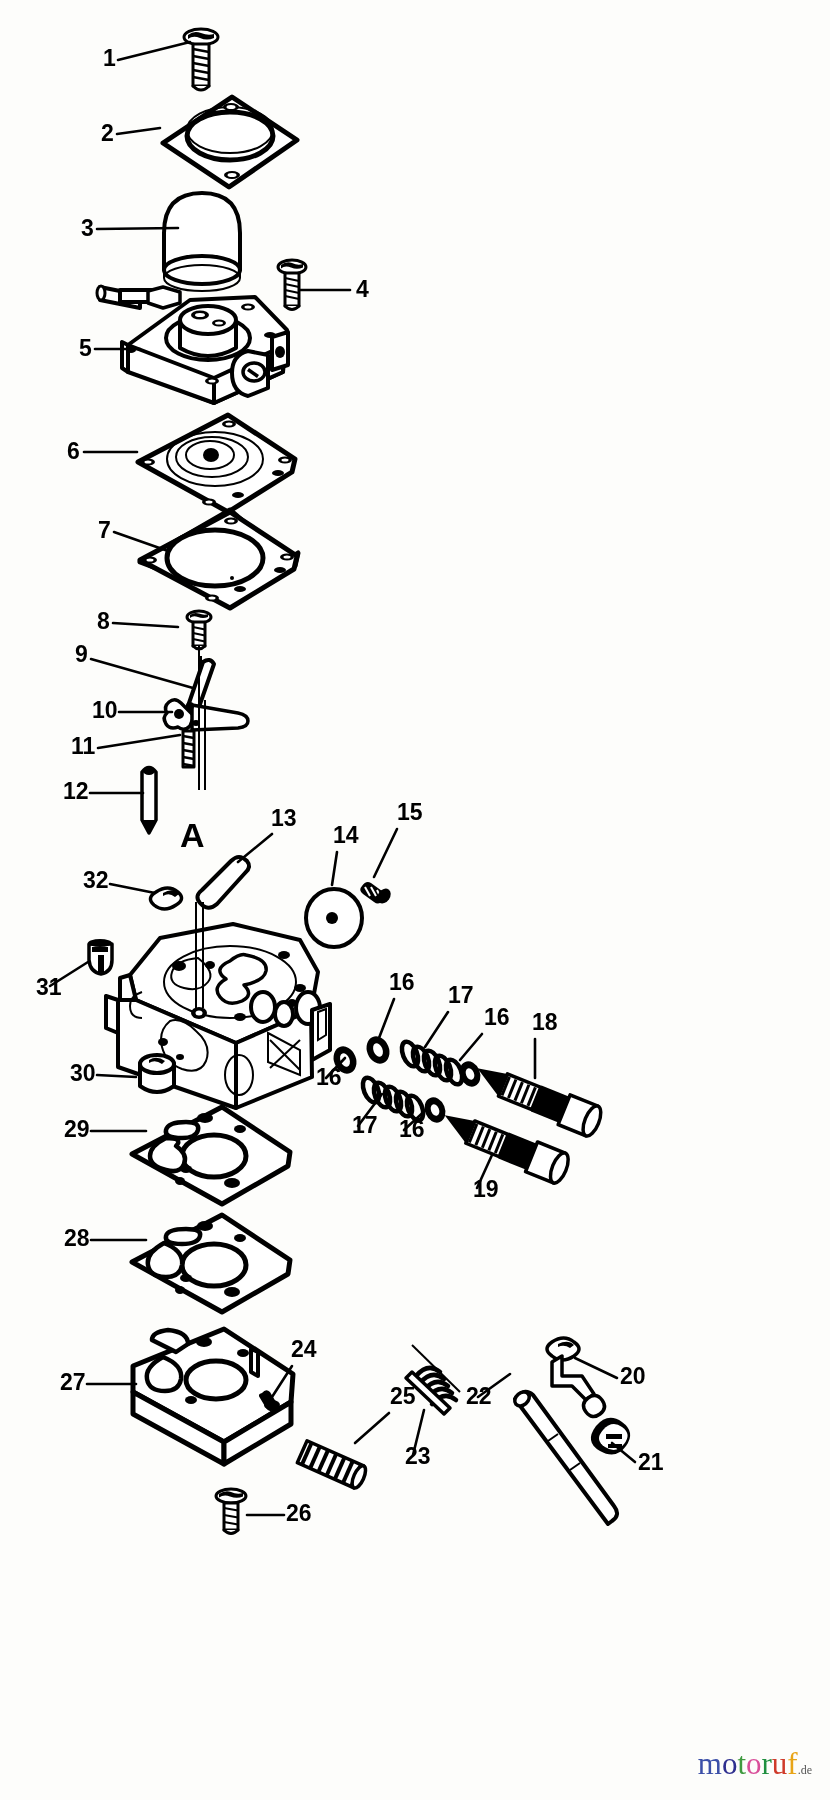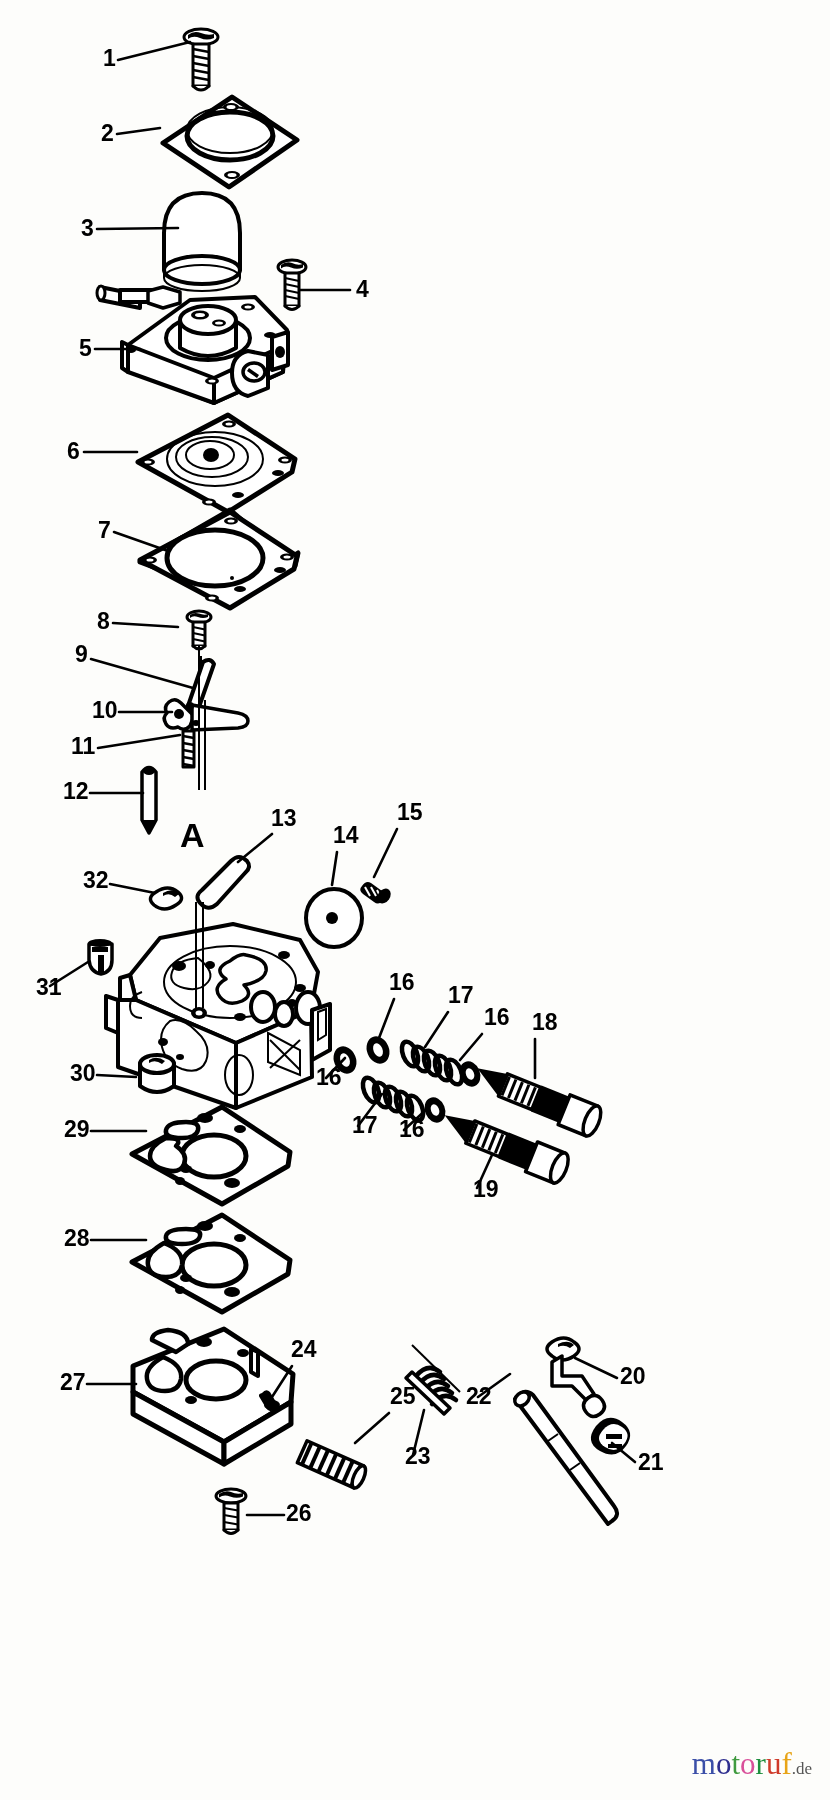--- a/index.html
+++ b/index.html
@@ -65,21 +65,21 @@
     right: 18px;
     bottom: 18px;
     font-family: "Liberation Serif", serif;
     font-size: 31px;
     letter-spacing: 0px;
     white-space: nowrap;
     user-select: none;
   }
   #watermark .w-l { display: inline-block; }
   #watermark .suffix {
-    font-size: 17px;
+    font-size: 12px;
     color: #555555;
   }
 </style>
 </head>
 <body>
 
 <div id="page">
 
   <svg id="diagram-svg" viewBox="0 0 830 1800">
 

